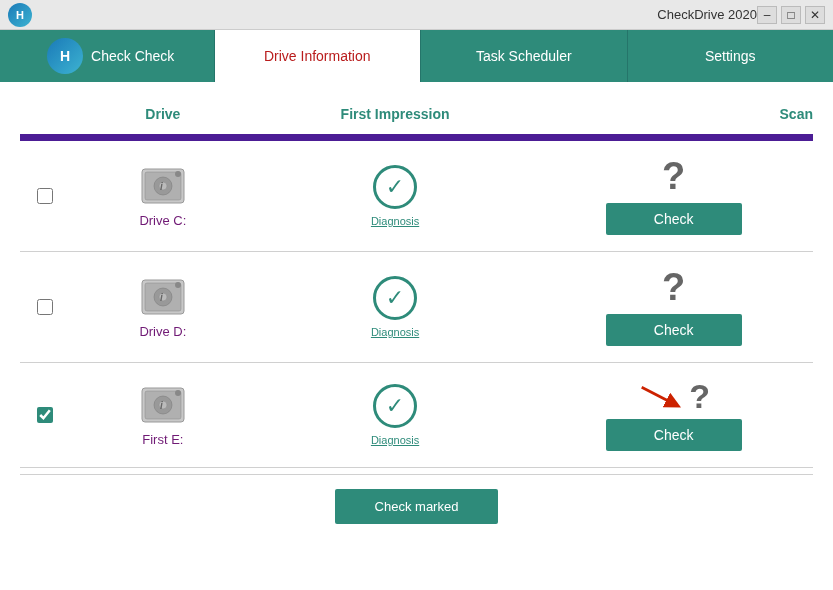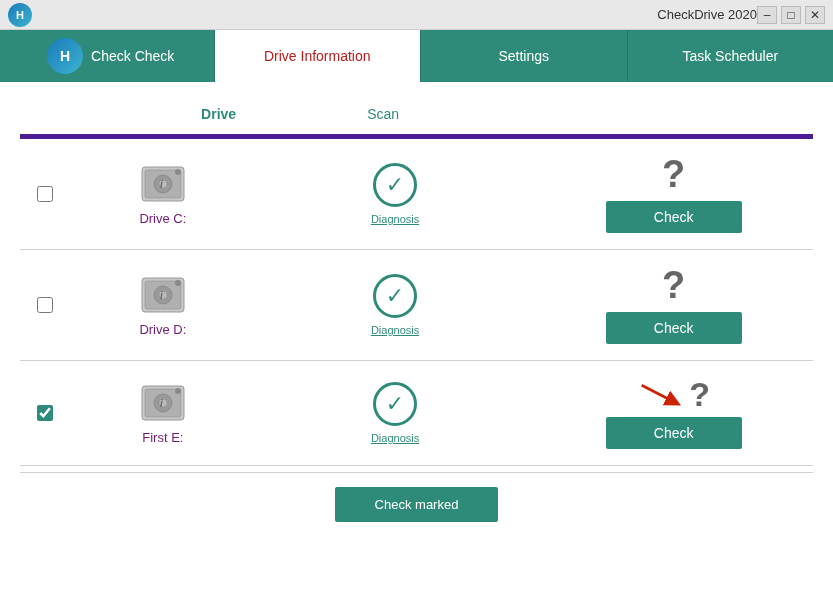--- a/index.html
+++ b/index.html
@@ -107,26 +107,26 @@
       padding: 16px 20px;
       height: calc(590px - 30px - 52px);
       overflow-y: auto;
     }
 
     
     .col-headers {
       display: flex;
       align-items: center;
       padding: 8px 0 12px 0;
-      border-bottom: 5px solid #4c1d95;
+      border-bottom: 7px solid #4c1d95;
     }
     .col-check { width: 50px; }
     .col-drive { flex: 1; text-align: center; color: #2e8b7a; font-size: 14px; font-weight: 600; }
     .col-impression { flex: 1.5; text-align: center; color: #2e8b7a; font-size: 14px; font-weight: 600; }
-    .col-scan { flex: 1.5; text-align: left; color: #2e8b7a; font-size: 14px; font-weight: 400; }
+    .col-scan { flex: 1.5; text-align: right; color: #2e8b7a; font-size: 14px; font-weight: 700; }
 
     
     .drive-row {
       display: flex;
       align-items: center;
       padding: 16px 0;
       border-bottom: 1px solid #d0d0d0;
     }
     .row-check {
       width: 50px;
@@ -244,32 +244,33 @@
 
 <div class="tab-bar">
   <div class="tab tab-drive-check">
     <div class="tab-logo">H</div>
     <span>Check Check</span>
   </div>
   <div class="tab active">
     <span>Drive Information</span>
   </div>
   <div class="tab">
+    <span>Task Scheduler</span>
+  </div>
+  <div class="tab">
     <span>Settings</span>
-  </div>
-  <div class="tab">
-    <span>Task Scheduler</span>
   </div>
 </div>
 
 <div class="content">
 
   <div class="col-headers">
     <div class="col-check"></div>
     <div class="col-drive">Drive</div>
+    <div class="col-impression">First Impression</div>
     <div class="col-scan">Scan</div>
   </div>
 
   <div class="drive-row">
     <div class="row-check">
       <input type="checkbox" style="">
     </div>
     <div class="row-drive">
       <svg class="hdd-icon" viewBox="0 0 46 42">
         <rect x="2" y="4" width="42" height="34" rx="3" ry="3" fill="#c8c8c8" stroke="#999" stroke-width="1"></rect>

